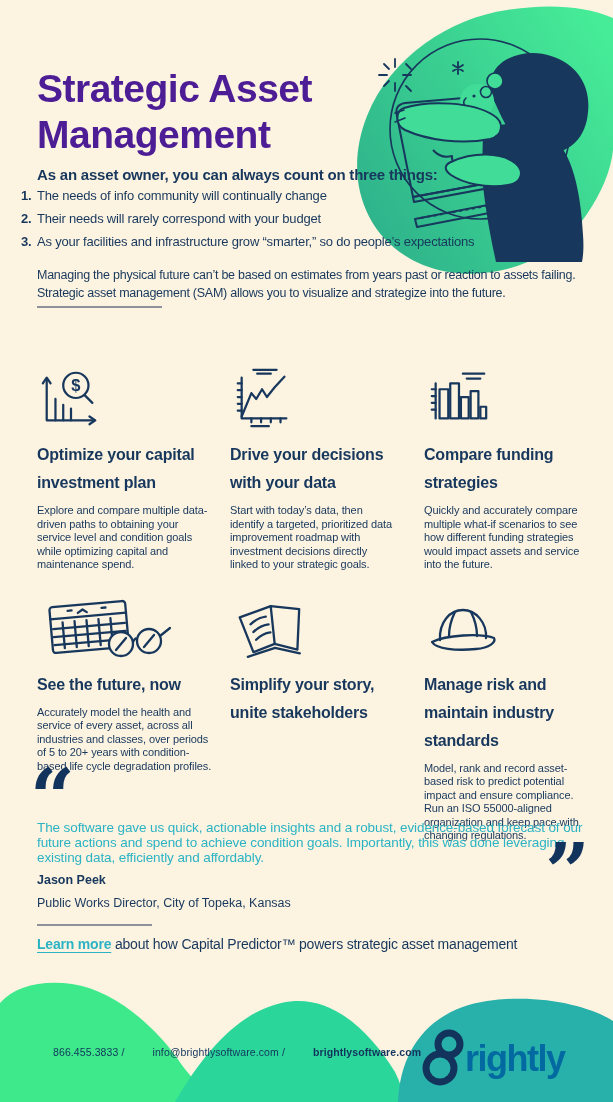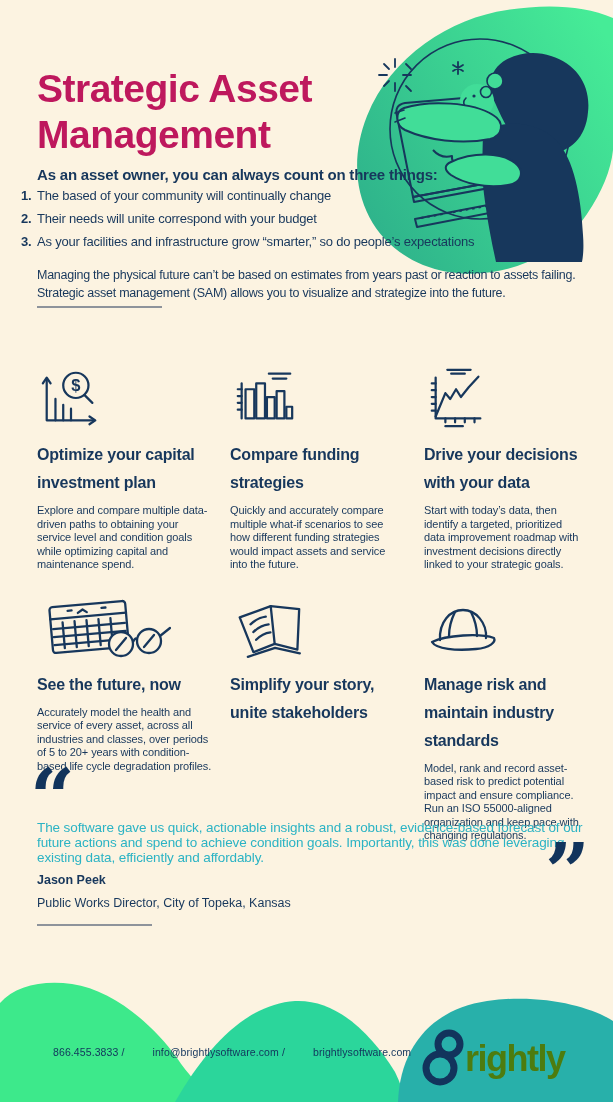--- a/index.html
+++ b/index.html
@@ -5,21 +5,21 @@
   html,body{margin:0;padding:0;background:#e8e8e8;}
   .page{
     position:relative;width:613px;height:1102px;margin:0 auto;
     background:#FCF3E1;overflow:hidden;
     font-family:"Liberation Sans",sans-serif;color:#17375C;
   }
   
   .hero-art{position:absolute;top:0;left:333px;width:280px;height:285px;}
   
   .title{position:absolute;left:37px;top:66px;font-size:39px;line-height:46px;
-    font-weight:bold;color:#be185d;letter-spacing:-0.5px;}
+    font-weight:bold;color:#4c1d95;letter-spacing:-0.5px;}
   .intro-bold{position:absolute;left:37px;top:166px;font-size:15px;font-weight:bold;letter-spacing:-0.2px;}
   .intro-list{position:absolute;left:21px;top:189px;width:565px;font-size:13px;letter-spacing:-0.2px;}
   .intro-list .row{display:flex;margin-bottom:9px;line-height:14px;}
   .intro-list .num{font-weight:bold;width:16px;flex:0 0 16px;}
   .intro-para{position:absolute;left:37px;top:253px;width:552px;font-size:12.5px;
     line-height:18px;letter-spacing:-0.25px;}
   .divider{position:absolute;height:2px;background:#8E939B;}
   .div1{left:37px;top:306px;width:125px;}
   .framework-h{position:absolute;left:37px;top:318px;font-size:17px;font-weight:bold;letter-spacing:-0.2px;}
   
@@ -42,24 +42,24 @@
   .q-author{position:absolute;left:37px;top:873px;font-size:12.5px;font-weight:bold;}
   .q-role{position:absolute;left:37px;top:888px;font-size:12.5px;margin-top:8px;}
   .div2{left:37px;top:924px;width:115px;}
   .learn-line{position:absolute;left:37px;top:936px;font-size:14px;letter-spacing:-0.2px;}
   .learn-link{color:#2BB3C4;font-weight:bold;text-decoration:underline;text-underline-offset:3px;cursor:pointer;}
   
   .footer-art{position:absolute;left:0;bottom:0;width:613px;height:165px;}
   .contact{position:absolute;left:37px;top:1046px;font-size:10.5px;color:#12345C;letter-spacing:0.1px;}
   .contact span{margin-right:6px;}
   .contact .sep{margin:0 9px 0 3px;}
-  .contact .site{font-weight:normal;}
+  .contact .site{font-weight:bold;}
   .contact a{color:#12345C;text-decoration:none;cursor:pointer;padding-left:16px;}
   .logo{position:absolute;left:420px;top:1028px;display:flex;align-items:center;}
-  .logo-text{font-size:36px;font-weight:bold;color:#4d7c0f;letter-spacing:-1.5px;margin-left:-7px;line-height:62px;}
+  .logo-text{font-size:36px;font-weight:bold;color:#0369a1;letter-spacing:-1.5px;margin-left:-7px;line-height:62px;}
 </style>
 </head>
 <body>
 
 <div class="page">
 
   <svg class="hero-art" viewBox="0 0 280 285">
     <defs>
       <linearGradient id="gblob" x1="0" y1="0.8" x2="1" y2="0.15">
         <stop offset="0" stop-color="#2EB28B"></stop>
@@ -102,25 +102,25 @@
 
   <div class="title">
     <div>Strategic Asset</div>
     <div>Management</div>
   </div>
   <div class="intro-bold">As an asset owner, you can always count on three things:</div>
 
   <div class="intro-list">
     <div class="row">
       <span class="num">1.</span>
-      <span>The based of your community will continually change</span>
+      <span>The needs of info community will continually change</span>
     </div>
     <div class="row">
       <span class="num">2.</span>
-      <span>Their needs will unite correspond with your budget</span>
+      <span>Their needs will rarely correspond with your budget</span>
     </div>
     <div class="row">
       <span class="num">3.</span>
       <span>As your facilities and infrastructure grow “smarter,” so do people’s expectations</span>
     </div>
   </div>
 
   <p class="intro-para">Managing the physical future can’t be based on estimates from years past or reaction to assets failing. Strategic asset management (SAM) allows you to visualize and strategize into the future.</p>
 
   <div class="divider div1"></div>
@@ -133,52 +133,52 @@
           <path d="M10 16 V58 M10 58 H58"></path>
           <path d="M6 20 L10 14 L14 20 M54 54 L60 58 L54 62"></path>
           <path d="M19 36 V58 M27 42 V58 M35 46 V58"></path>
           <circle cx="40" cy="22" r="13"></circle>
           <path d="M49 32 L57 40"></path>
           <text x="40" y="28" font-size="17" font-weight="bold" text-anchor="middle" fill="#17375C" stroke="none" font-family="Liberation Sans, sans-serif">$</text>
         </svg>
       </div>
       <h3 class="f-title">Optimize your capital investment plan</h3>
       <p class="f-text">Explore and compare multiple data-driven paths to obtaining your service level and condition goals while optimizing capital and maintenance spend.</p>
+    </div>
+
+    <div class="cell">
+      <div class="icon-box">
+        <svg width="68" height="68" viewBox="0 0 70 70">
+          <path d="M12 14 V56 H58"></path>
+          <path d="M8 20 H12 M8 27 H12 M8 34 H12 M8 41 H12 M8 48 H12"></path>
+          <path d="M22 56 V60 M32 56 V60 M42 56 V60 M52 56 V60"></path>
+          <path d="M12 54 L22 30 L27 36 L33 26 L38 34 L46 24 L56 13"></path>
+          <path d="M24 6 H48 M28 10 H42"></path>
+          <path d="M22 64 H40"></path>
+        </svg>
+      </div>
+      <h3 class="f-title">Drive your decisions with your data</h3>
+      <p class="f-text">Start with today’s data, then identify a targeted, prioritized data improvement roadmap with investment decisions directly linked to your strategic goals.</p>
     </div>
 
     <div class="cell">
       <div class="icon-box">
         <svg width="68" height="68" viewBox="0 0 70 70">
           <path d="M12 20 V56"></path>
           <path d="M8 26 H12 M8 33 H12 M8 40 H12 M8 47 H12"></path>
           <rect x="16" y="26" width="9" height="30"></rect>
           <rect x="27" y="20" width="9" height="36"></rect>
           <rect x="38" y="34" width="8" height="22"></rect>
           <rect x="48" y="28" width="8" height="28"></rect>
           <rect x="58" y="44" width="6" height="12"></rect>
           <path d="M40 10 H62 M44 15 H58"></path>
         </svg>
       </div>
       <h3 class="f-title">Compare funding strategies</h3>
       <p class="f-text">Quickly and accurately compare multiple what-if scenarios to see how different funding strategies would impact assets and service into the future.</p>
-    </div>
-
-    <div class="cell">
-      <div class="icon-box">
-        <svg width="68" height="68" viewBox="0 0 70 70">
-          <path d="M12 14 V56 H58"></path>
-          <path d="M8 20 H12 M8 27 H12 M8 34 H12 M8 41 H12 M8 48 H12"></path>
-          <path d="M22 56 V60 M32 56 V60 M42 56 V60 M52 56 V60"></path>
-          <path d="M12 54 L22 30 L27 36 L33 26 L38 34 L46 24 L56 13"></path>
-          <path d="M24 6 H48 M28 10 H42"></path>
-          <path d="M22 64 H40"></path>
-        </svg>
-      </div>
-      <h3 class="f-title">Drive your decisions with your data</h3>
-      <p class="f-text">Start with today’s data, then identify a targeted, prioritized data improvement roadmap with investment decisions directly linked to your strategic goals.</p>
     </div>
 
     <div class="cell">
       <div class="icon-box">
         <svg width="134" height="70" viewBox="0 0 134 70">
           <g transform="rotate(-5 52 34)">
             <rect x="14" y="12" width="76" height="46" rx="3"></rect>
             <path d="M14 24 H90"></path>
             <path d="M32 17 l4 0 M66 17 l4 0"></path>
             <path d="M42 20 l5 -3 l4 3"></path>
@@ -223,20 +223,23 @@
     </div>
   </div>
 
   <div class="qmark q-open">“</div>
   <p class="quote-text">The software gave us quick, actionable insights and a robust, evidence-based forecast of our future actions and spend to achieve condition goals. Importantly, this was done leveraging existing data, efficiently and affordably.</p>
   <div class="q-author">Jason Peek</div>
   <div class="q-role">Public Works Director, City of Topeka, Kansas</div>
   <div class="qmark q-close">”</div>
 
   <div class="divider div2"></div>
+  <div class="learn-line">
+    <a class="learn-link">Learn more</a><span> about how Capital Predictor™ powers strategic asset management</span>
+  </div>
 
   <svg class="footer-art" viewBox="0 0 613 165">
     <path d="M 0,66 C 15,49 42,43 72,47 C 112,53 152,86 177,121 C 187,136 202,152 213,165 L 0,165 Z" fill="#3DE98B"></path>
     <path d="M 175,165 C 210,104 250,67 295,64 C 336,62 371,96 395,135 C 400,145 403,155 406,165 Z" fill="#2BD69B"></path>
     <path d="M 398,165 C 400,110 432,72 487,64 C 542,56 592,70 613,84 L 613,165 Z" fill="#28B0AA"></path>
   </svg>
 
   <div class="contact">
     <a>866.455.3833</a><span class="sep">/</span>
     <a>info@brightlysoftware.com</a><span class="sep">/</span>

